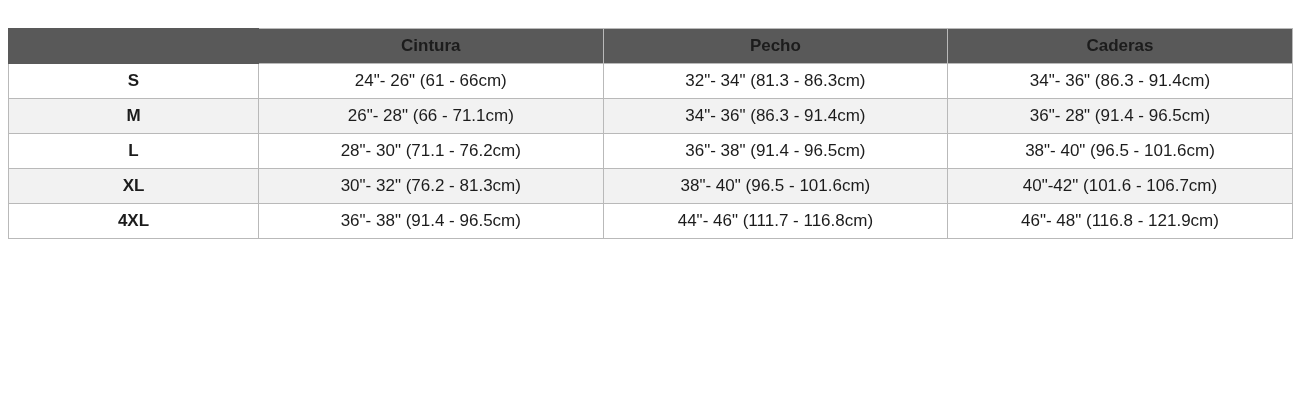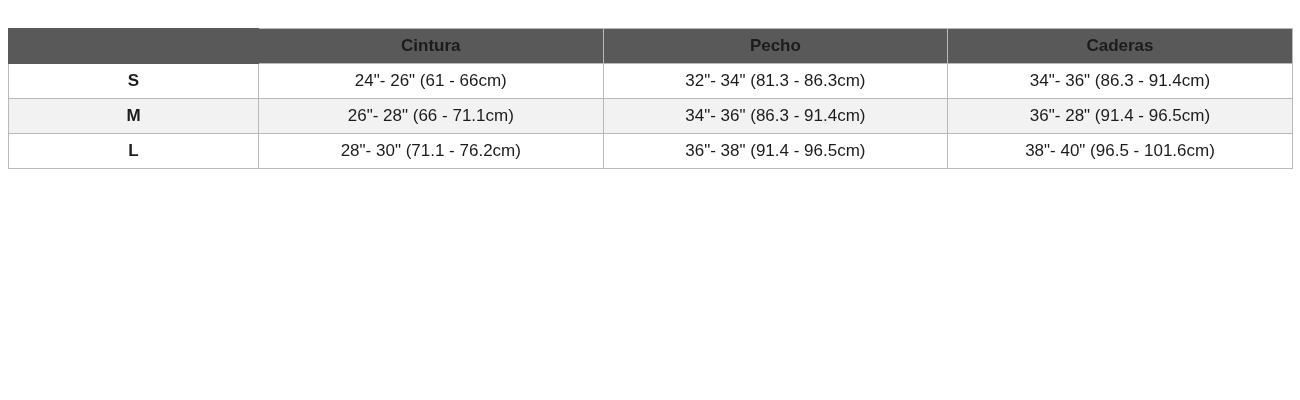--- a/index.html
+++ b/index.html
@@ -89,15 +89,27 @@
         <td>26"- 28" (66 - 71.1cm)</td>
         <td>34"- 36" (86.3 - 91.4cm)</td>
         <td>36"- 28" (91.4 - 96.5cm)</td>
       </tr>
       <tr class="odd">
         <td class="size-cell">L</td>
         <td>28"- 30" (71.1 - 76.2cm)</td>
         <td>36"- 38" (91.4 - 96.5cm)</td>
         <td>38"- 40" (96.5 - 101.6cm)</td>
       </tr>
+      <tr class="even">
+        <td class="size-cell">XL</td>
+        <td>30"- 32" (76.2 - 81.3cm)</td>
+        <td>38"- 40" (96.5 - 101.6cm)</td>
+        <td>40"-42" (101.6 - 106.7cm)</td>
+      </tr>
+      <tr class="odd">
+        <td class="size-cell">4XL</td>
+        <td>36"- 38" (91.4 - 96.5cm)</td>
+        <td>44"- 46" (111.7 - 116.8cm)</td>
+        <td>46"- 48" (116.8 - 121.9cm)</td>
+      </tr>
     </tbody>
   </table>
 </div>
 
 </body></html>

